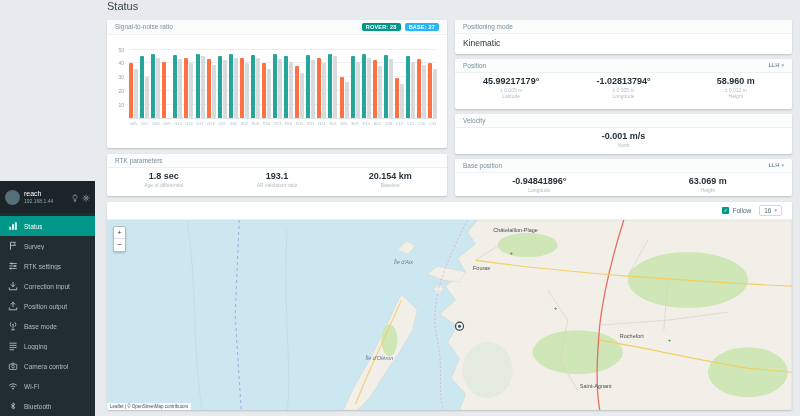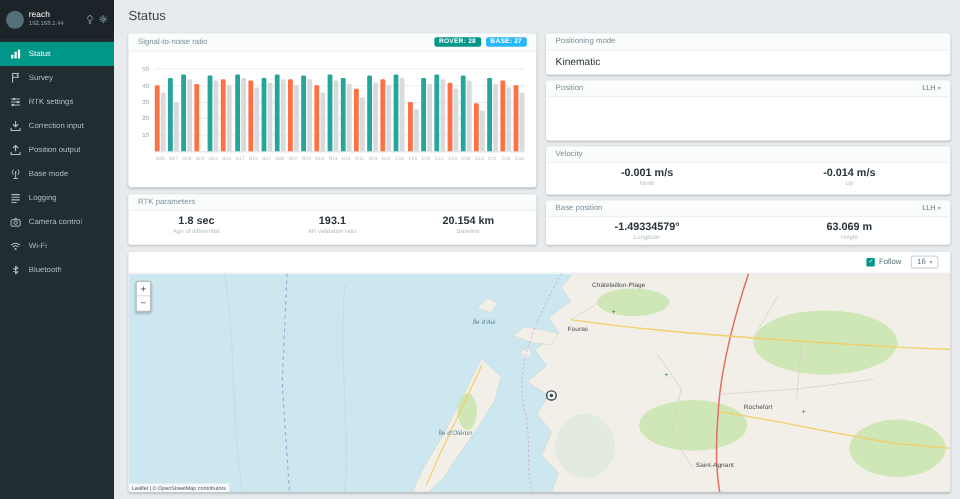--- a/index.html
+++ b/index.html
@@ -1,17 +1,17 @@
 <!DOCTYPE html>
 <html><head>
 <meta charset="utf-8">
 <style>
   * { box-sizing: border-box; margin: 0; padding: 0; }
   html,body { width:800px; height:416px; overflow:hidden; font-family:"Liberation Sans",sans-serif; background:#e8ebed; }
-  .app { display:flex; width:800px; height:416px; }
+  .app { display:flex; width:800px; height:416px;align-items:flex-end; }
 
   
   .sidebar { width:95px; background:#222d32; color:#b0bec5; display:flex; flex-direction:column; flex:none; }
   .sidebar-header { display:flex; align-items:center; gap:4px; padding:7px 5px; background:#1b2428; }
   .avatar { width:15px; height:15px; border-radius:50%; background:#546e7a; flex:none; }
   .device { flex:1; min-width:0; line-height:1.2; }
   .device-name { font-size:7px; color:#fff; }
   .device-ip { font-size:5px; color:#8fa4ad; }
   .header-icons { display:flex; gap:3px; color:#8fa4ad; }
   .header-icons svg { width:8px; height:8px; }
@@ -412,50 +412,61 @@
 
         <div class="card pos-card">
           <div class="card-h">
             <span>Position</span>
             <span class="llh">
               <span>LLH</span>
               <span class="caret">▾</span>
             </span>
           </div>
           <div class="metrics">
+            <div class="metric">
+              <div class="m-value">45.99217179°</div>
+              <div class="m-sub">± 0.005 m</div>
+              <div class="m-label">Latitude</div>
+            </div>
+            <div class="metric">
+              <div class="m-value">-1.02813794°</div>
+              <div class="m-sub">± 0.005 m</div>
+              <div class="m-label">Longitude</div>
+            </div>
+            <div class="metric">
+              <div class="m-value">58.960 m</div>
+              <div class="m-sub">± 0.012 m</div>
+              <div class="m-label">Height</div>
+            </div>
           </div>
         </div>
 
         <div class="card vel-card">
           <div class="card-h">
               <span>Velocity</span>
             </div>
           <div class="metrics">
             <div class="metric">
               <div class="m-value">-0.001 m/s</div>
               <div class="m-label">North</div>
-            </div>
-            <div class="metric">
-              <div class="m-value">-0.014 m/s</div>
-              <div class="m-label">Up</div>
             </div>
           </div>
         </div>
 
         <div class="card base-card">
           <div class="card-h">
             <span>Base position</span>
             <span class="llh">
               <span>LLH</span>
               <span class="caret">▾</span>
             </span>
           </div>
           <div class="metrics">
             <div class="metric">
-              <div class="m-value">-1.49334579°</div>
+              <div class="m-value">-0.94841896°</div>
               <div class="m-label">Longitude</div>
             </div>
             <div class="metric">
               <div class="m-value">63.069 m</div>
               <div class="m-label">Height</div>
             </div>
           </div>
         </div>
       </div>
     </div>

